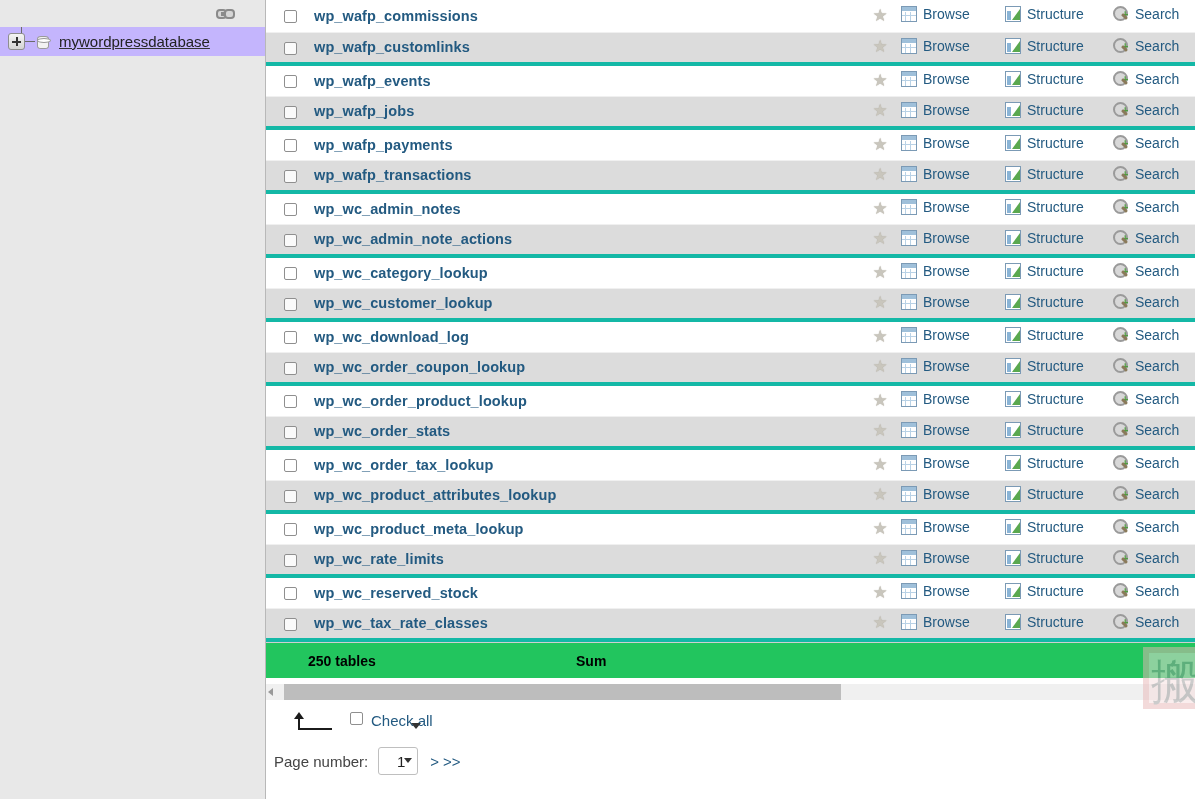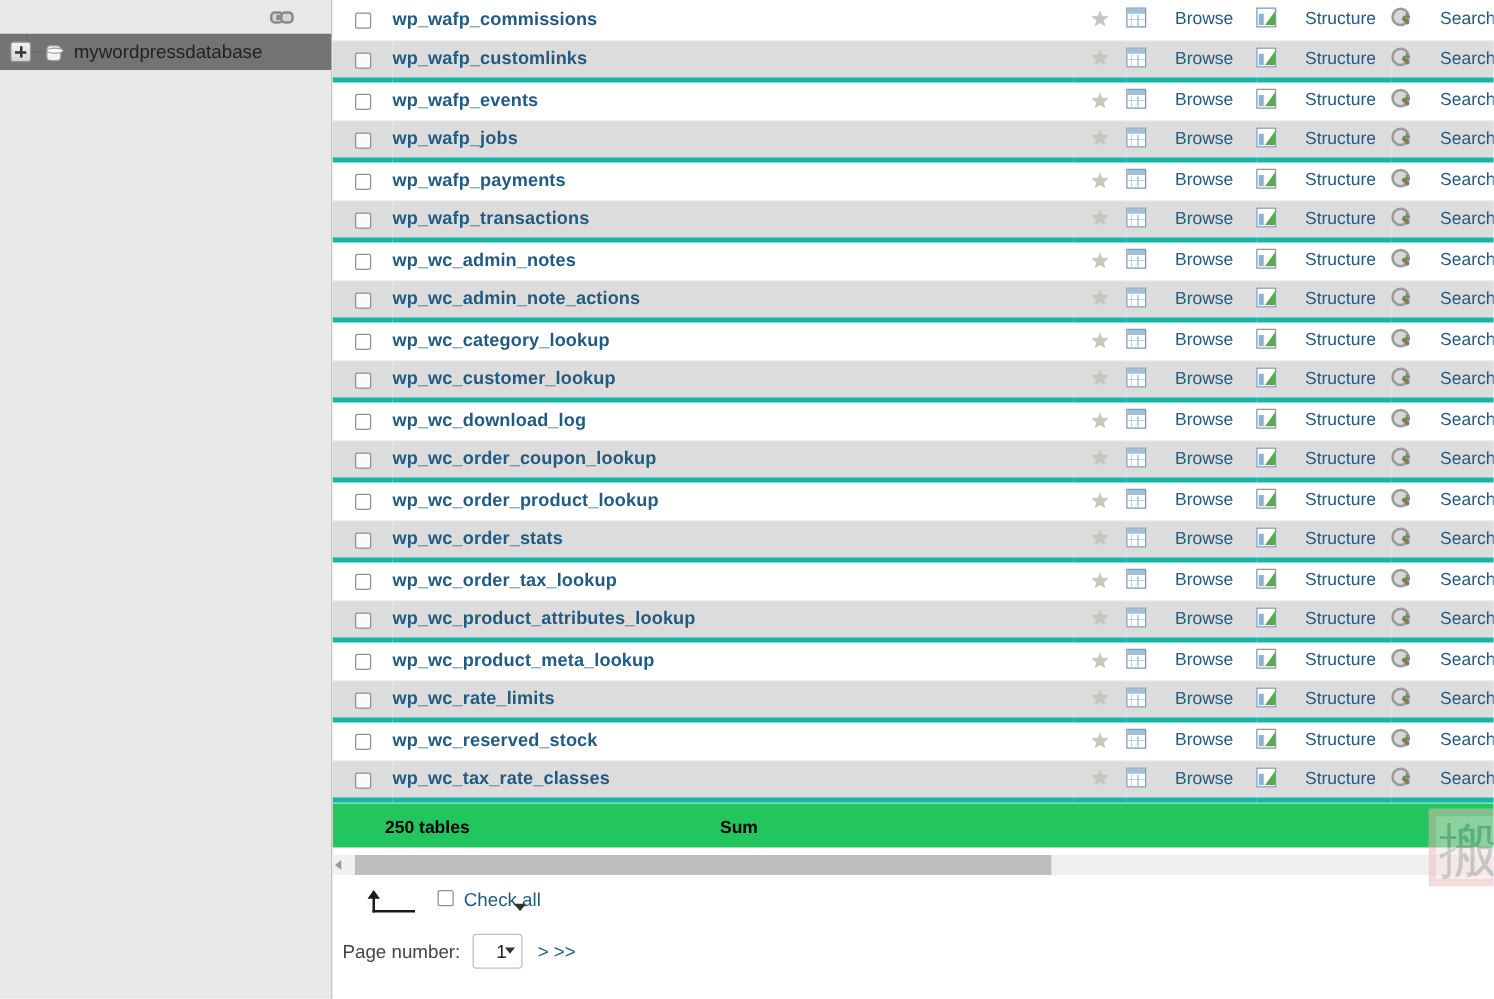--- a/index.html
+++ b/index.html
@@ -38,21 +38,21 @@
   .chain-icon .lnk.b { right: 0; }
   .chain-icon .bar {
     position: absolute; left: 5px; top: 3px; width: 9px; height: 4px;
     background: #8a8a8a;
   }
 
   .db-row {
     height: 29px; display: flex; align-items: center;
     padding-left: 8px; position: relative;
   }
-  .db-row.alt { background: #737373; }
+  .db-row.alt { background: #c4b5fd; text-decoration: underline; }
   .tree-connector {
     position: absolute; left: 21px; top: 0; width: 1px; height: 29px;
     background: #6b6b6b;
   }
   .db-row.first .tree-connector { top: 14px; height: 15px; }
   .db-row.last .tree-connector { top: 0; height: 15px; }
   .expander {
     width: 17px; height: 17px; flex: 0 0 17px;
     border: 1px solid #8e8e8e; border-radius: 3px;
     background: linear-gradient(#f4f4f4, #d4d4d4);
@@ -112,21 +112,21 @@
     border: 1px solid #8f8f8f; border-radius: 2px; background: #fff;
     vertical-align: middle;
   }
   tr.even .rowcb { background: #fafafa; }
   .tname {
     color: #235a81; font-weight: bold; font-size: 14.5px;
     text-decoration: none; letter-spacing: .1px;
   }
   .action {
     color: #235a81; font-size: 14px; text-decoration: none;
-    display: inline-flex; align-items: center; gap: 23px;
+    display: inline-flex; align-items: center; gap: 6px;
   }
   
   .star {
     display: inline-block; width: 16px; height: 15px;
     color: #c9c6bd; font-size: 17px; line-height: 15px;
     text-shadow: 0 0 1px #a9a59a;
   }
   
   .ic { display: inline-block; width: 16px; height: 16px; position: relative; flex: 0 0 16px; }
   .ic-browse {

